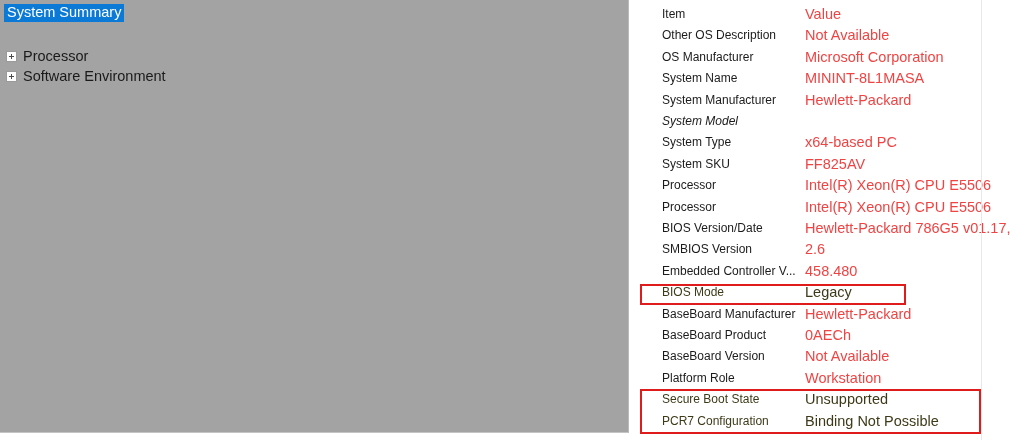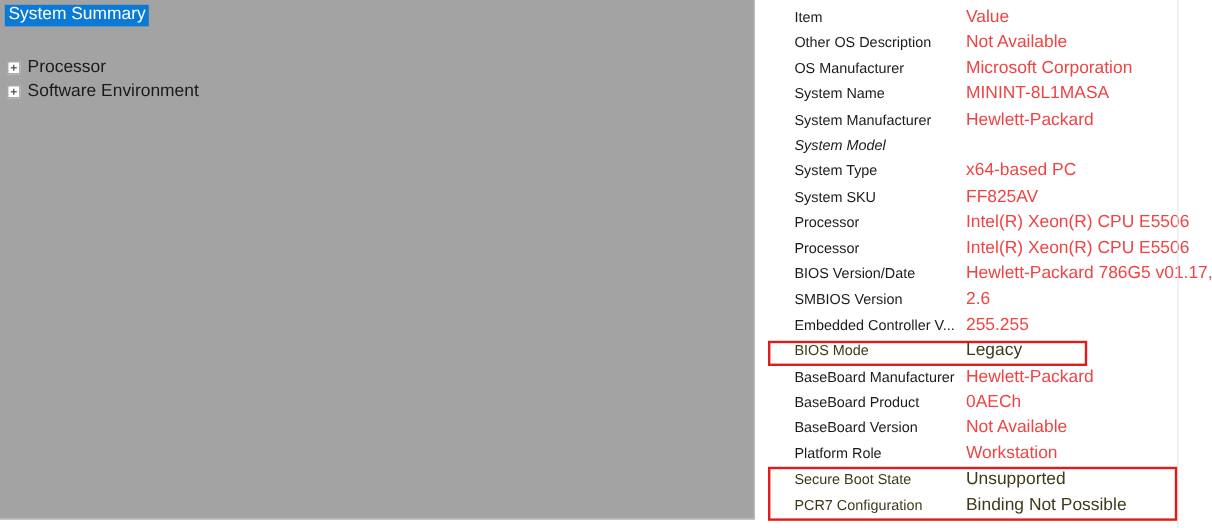--- a/index.html
+++ b/index.html
@@ -249,21 +249,21 @@
       <div class="row" style="top: 218px;">
         <span class="cell-item">BIOS Version/Date</span>
         <span class="cell-value">Hewlett-Packard 786G5 v01.17, 8/</span>
       </div>
       <div class="row" style="top: 239.4px;">
         <span class="cell-item">SMBIOS Version</span>
         <span class="cell-value">2.6</span>
       </div>
       <div class="row" style="top: 260.8px;">
         <span class="cell-item">Embedded Controller V...</span>
-        <span class="cell-value">255.255</span>
+        <span class="cell-value">458.480</span>
       </div>
       <div class="row highlighted" style="top: 282.2px;">
         <span class="cell-item">BIOS Mode</span>
         <span class="cell-value">Legacy</span>
       </div>
       <div class="row" style="top: 303.6px;">
         <span class="cell-item">BaseBoard Manufacturer</span>
         <span class="cell-value">Hewlett-Packard</span>
       </div>
       <div class="row" style="top: 325px;">

